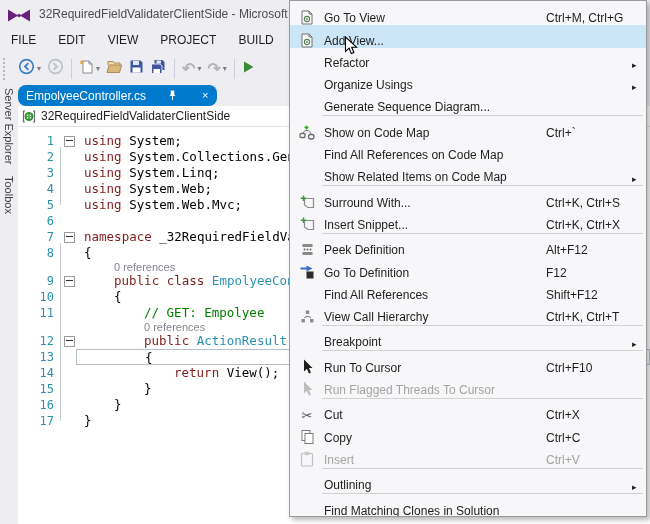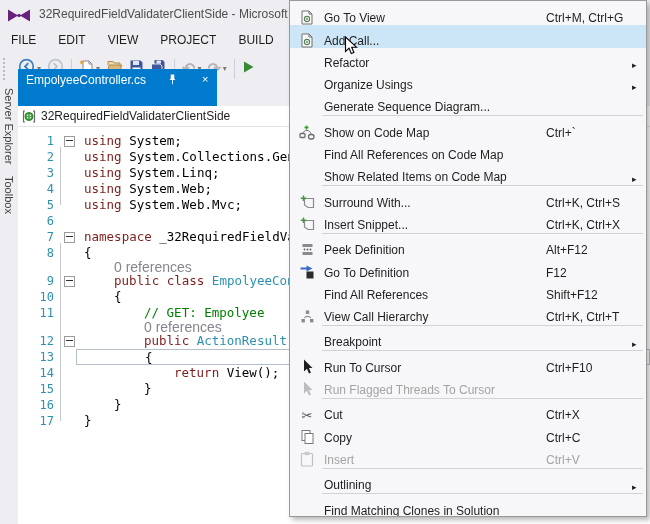--- a/index.html
+++ b/index.html
@@ -28,21 +28,21 @@
   .main{position:absolute;top:85px;left:0;right:0;bottom:0;display:flex;}
   .side-strip{width:18px;background:#eeeef2;display:flex;flex-direction:column;
               align-items:center;padding-top:3px;gap:12px;flex:none;}
   .side-tab{writing-mode:vertical-rl;font-size:11px;color:#414141;white-space:nowrap;}
   .editor-zone{flex:1;display:flex;flex-direction:column;background:#fff;min-width:0;}
 
   
   .tab-row{height:21px;display:flex;background:#eeeef2;align-items:flex-end;flex:none;}
   .tab{height:21px;display:flex;align-items:center;font-size:12px;color:#1e1e1e;
        padding:0 9px;cursor:default;white-space:nowrap;}
-  .tab.active{background:#007acc;color:#fff;padding:0 5px 16px 8px;gap:22px;}
+  .tab.active{background:#007acc;color:#fff;padding:0 5px 0 8px;gap:22px;border-radius:8px;}
   .tab .close{font-size:11px;line-height:1;color:#fff;padding:1px 3px;}
   .tab .pin{display:flex;align-items:center;}
 
   
   .breadcrumb{height:20px;background:#fff;border-bottom:1px solid #e3e3e8;display:flex;
               align-items:center;gap:5px;font-size:12px;color:#1e1e1e;padding-left:4px;flex:none;}
 
   
   .code{flex:1;position:relative;padding-top:6px;background:#fff;
         font-family:"DejaVu Sans Mono","Liberation Mono",monospace;font-size:12.5px;overflow:hidden;}
@@ -51,21 +51,21 @@
   .ln{width:36px;flex:none;text-align:right;padding-right:8px;color:#2b91af;font-size:12px;}
   .fold{width:14px;flex:none;position:relative;}
   .foldbox{position:absolute;left:2px;top:3px;width:9px;height:9px;border:1px solid #9b9b9b;background:#fff;}
   .foldbox:before{content:"";position:absolute;left:1px;right:1px;top:3px;height:1px;background:#2f2f2f;}
   .cwrap{flex:1;white-space:pre;min-width:0;box-sizing:border-box;}
   .crow.cur .cwrap{border:1px solid #b5bfc6;}
   .seg-k{color:#7f1d1d;}
   .seg-t{color:#2b91af;}
   .seg-c{color:#008000;}
   .seg-p{color:#000;}
-  .lenstext{color:#85858f;font-size:14px;font-family:"Liberation Sans",sans-serif;}
+  .lenstext{color:#85858f;font-size:11px;font-family:"Liberation Sans",sans-serif;}
   .guide{position:absolute;left:42px;width:1px;background:#c3c9cd;}
 
   
   .ctx{position:absolute;left:289px;top:0;width:358px;height:517px;box-sizing:border-box;
        background:#f7f7f9;border:1px solid #999;box-shadow:3px 3px 5px rgba(0,0,0,.28);
        padding-top:2px;z-index:50;overflow:hidden;}
   .mitem{height:22.3px;display:flex;align-items:flex-end;font-size:12px;color:#1e1e1e;cursor:default;}
   .mitem.hl{background:#cde6f7;}
   .mitem.dis{color:#a3a3a3;}
   .micon{width:34px;flex:none;display:flex;align-items:center;justify-content:center;}
@@ -315,21 +315,21 @@
     </div>
     <div class="mitem hl">
       <span class="micon">
         <svg width="14" height="15" viewBox="0 0 14 15">
           <path d="M2 1 h7 l3 3 v10 H2 z" fill="#fafafa" stroke="#717171"></path>
           <path d="M9 1 v3 h3" fill="none" stroke="#717171"></path>
           <circle cx="7" cy="9" r="2.6" fill="none" stroke="#567f56" stroke-width="1.1"></circle>
           <circle cx="7" cy="9" r="0.9" fill="#567f56"></circle>
         </svg>
       </span>
-      <span class="mlabel">Add Call...</span>
+      <span class="mlabel">Add View...</span>
       <span class="mshort"></span>
       <span class="marrow"></span>
     </div>
     <div class="mitem">
       <span class="micon"></span>
       <span class="mlabel">Refactor</span>
       <span class="mshort"></span>
       <span class="marrow">▸</span>
     </div>
     <div class="mitem">

